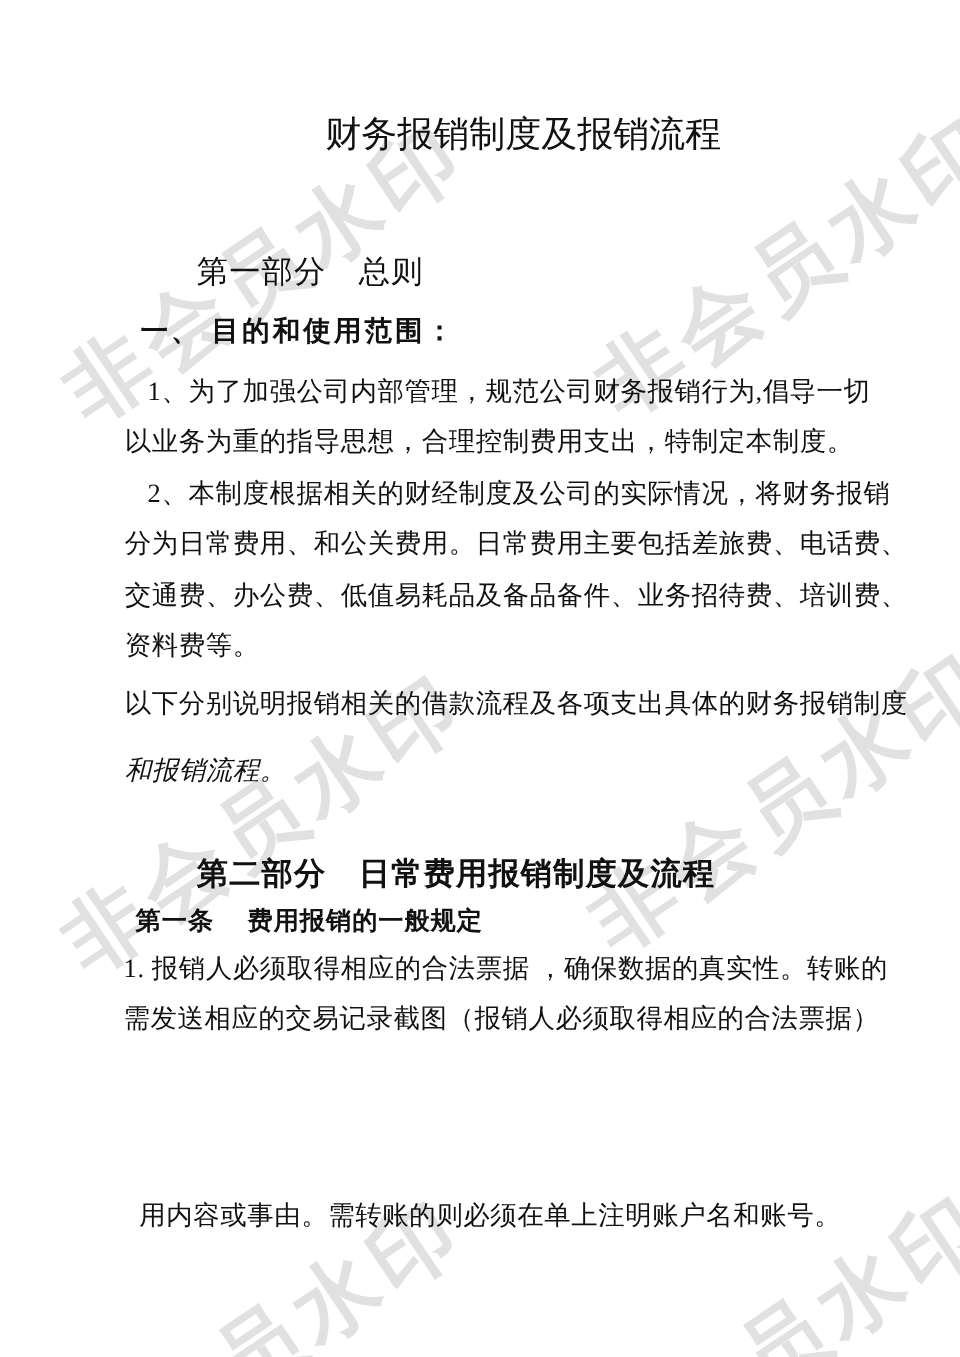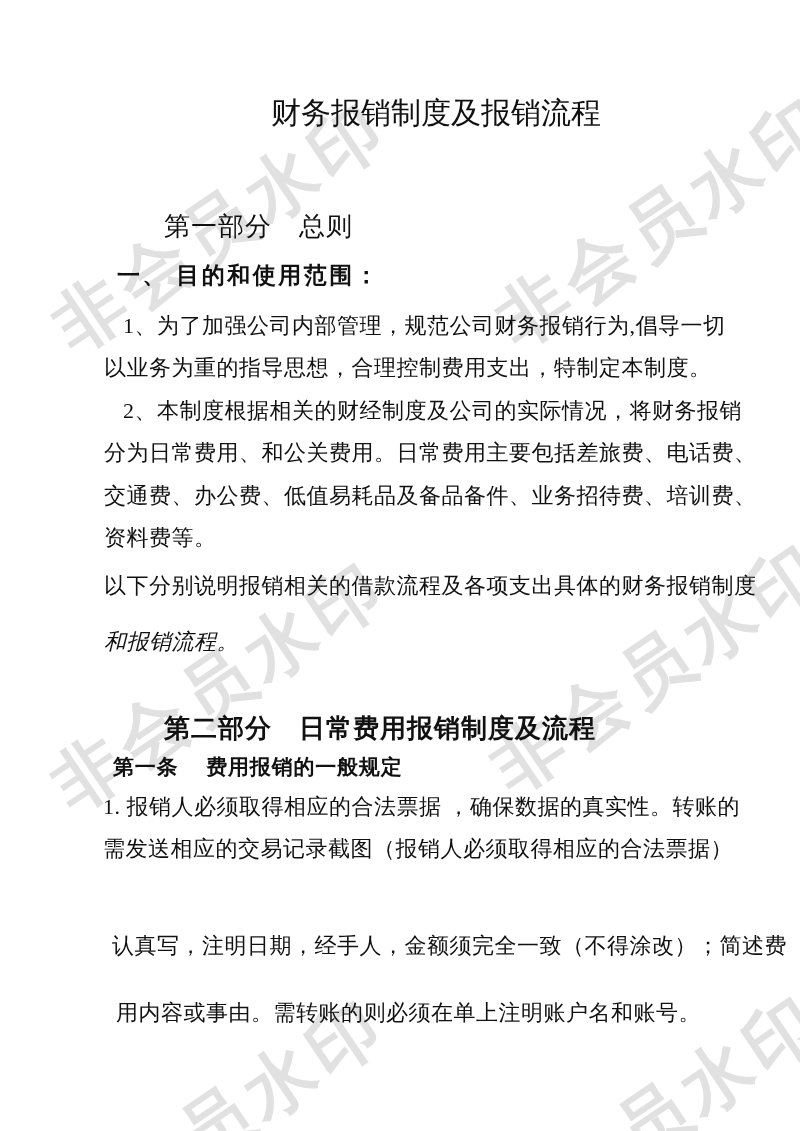--- a/index.html
+++ b/index.html
@@ -120,16 +120,15 @@
 
   <div class="txt body-line l-p3l1">以下分别说明报销相关的借款流程及各项支出具体的财务报销制度</div>
   <div class="txt body-line l-p3l2">和报销流程。</div>
 
   <div class="txt part-heading pos-p2h">第二部分　日常费用报销制度及流程</div>
   <div class="txt article-heading">第一条　 费用报销的一般规定</div>
 
   <div class="txt body-line l-i1l1">1. 报销人必须取得相应的合法票据 ，确保数据的真实性。转账的</div>
   <div class="txt body-line l-i1l2">需发送相应的交易记录截图（报销人必须取得相应的合法票据）</div>
 
-  <div class="txt body-line l-i2l2">认真写，注明日期，经手人，金额须完全一致（不得涂改）；简述费</div>
   <div class="txt body-line l-i2l3">用内容或事由。需转账的则必须在单上注明账户名和账号。</div>
 
 </div>
 
 </body></html>

